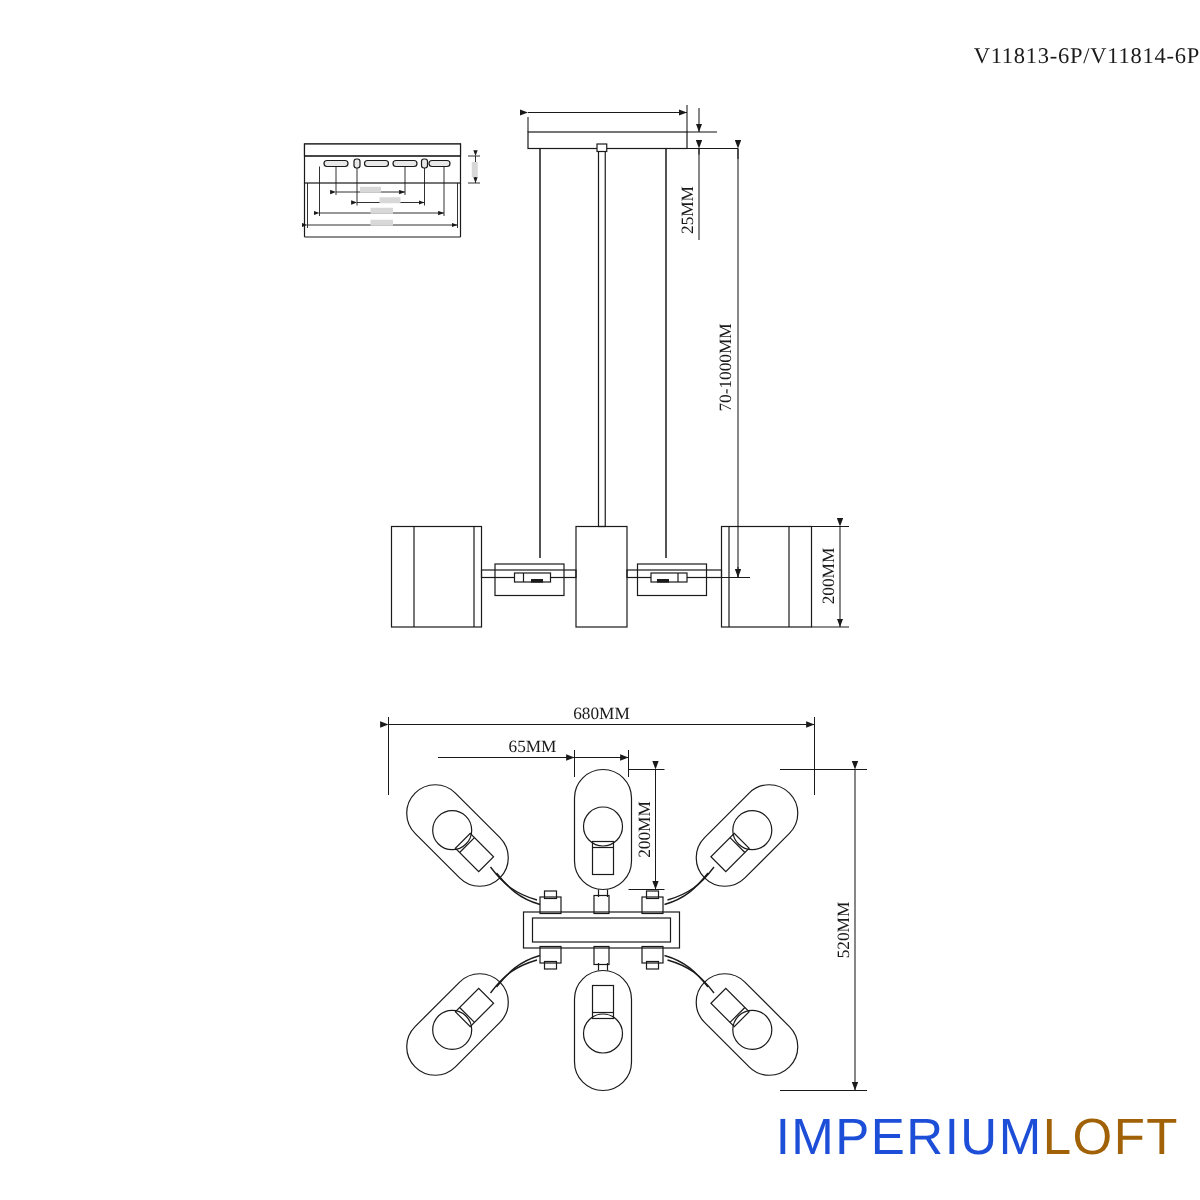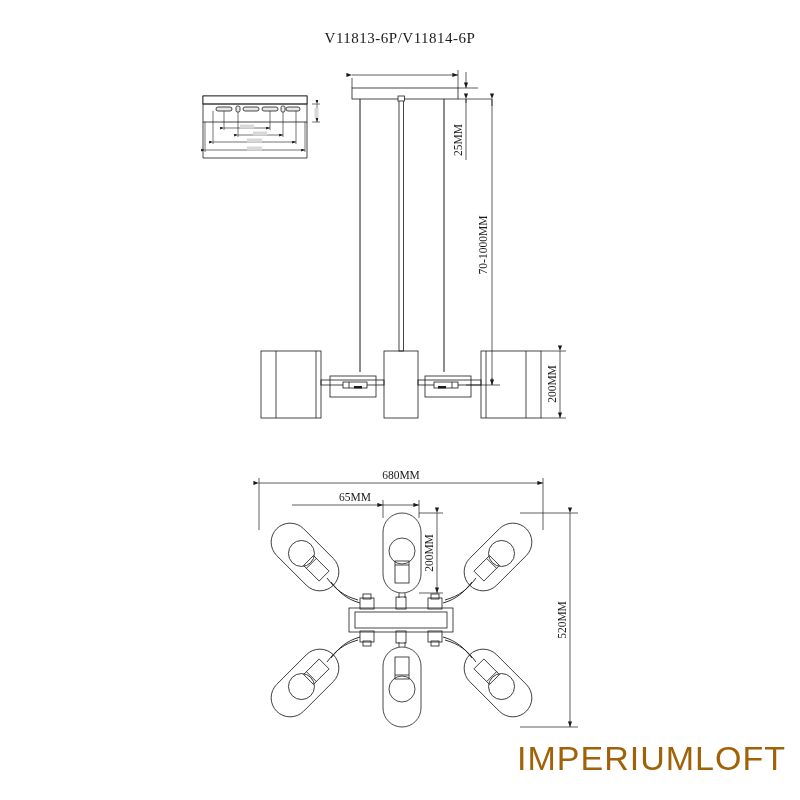--- a/index.html
+++ b/index.html
@@ -8,36 +8,36 @@
     background:#ffffff;
     font-family:"Liberation Serif", serif;
     color:#000;
     overflow:hidden;
     position:relative;
   }
   #sheet{position:absolute;inset:0;width:800px;height:800px;}
   .title-text{
     position:absolute;
     left:0;right:0;top:30px;
-    text-align:center;
+    text-align:right;
     font-family:"Liberation Serif", serif;
     font-size:15px;
     letter-spacing:0.5px;
     color:#1a1a1a;
   }
   .logo{
     position:absolute;
     right:14px;bottom:22px;
     font-family:"Liberation Sans", sans-serif;
     font-size:34px;
     letter-spacing:1px;
     font-weight:400;
     white-space:nowrap;
   }
-  .logo .g{color:#a16207;}
+  .logo .g{color:#1d4ed8;}
   .logo .p{color:#a16207;}
   svg text{font-family:"Liberation Serif", serif;fill:#1a1a1a;}
 </style>
 </head>
 <body>
 
 <div class="title-text">V11813-6P/V11814-6P</div>
 
 <svg id="sheet" viewBox="0 0 800 800">
   <defs>

